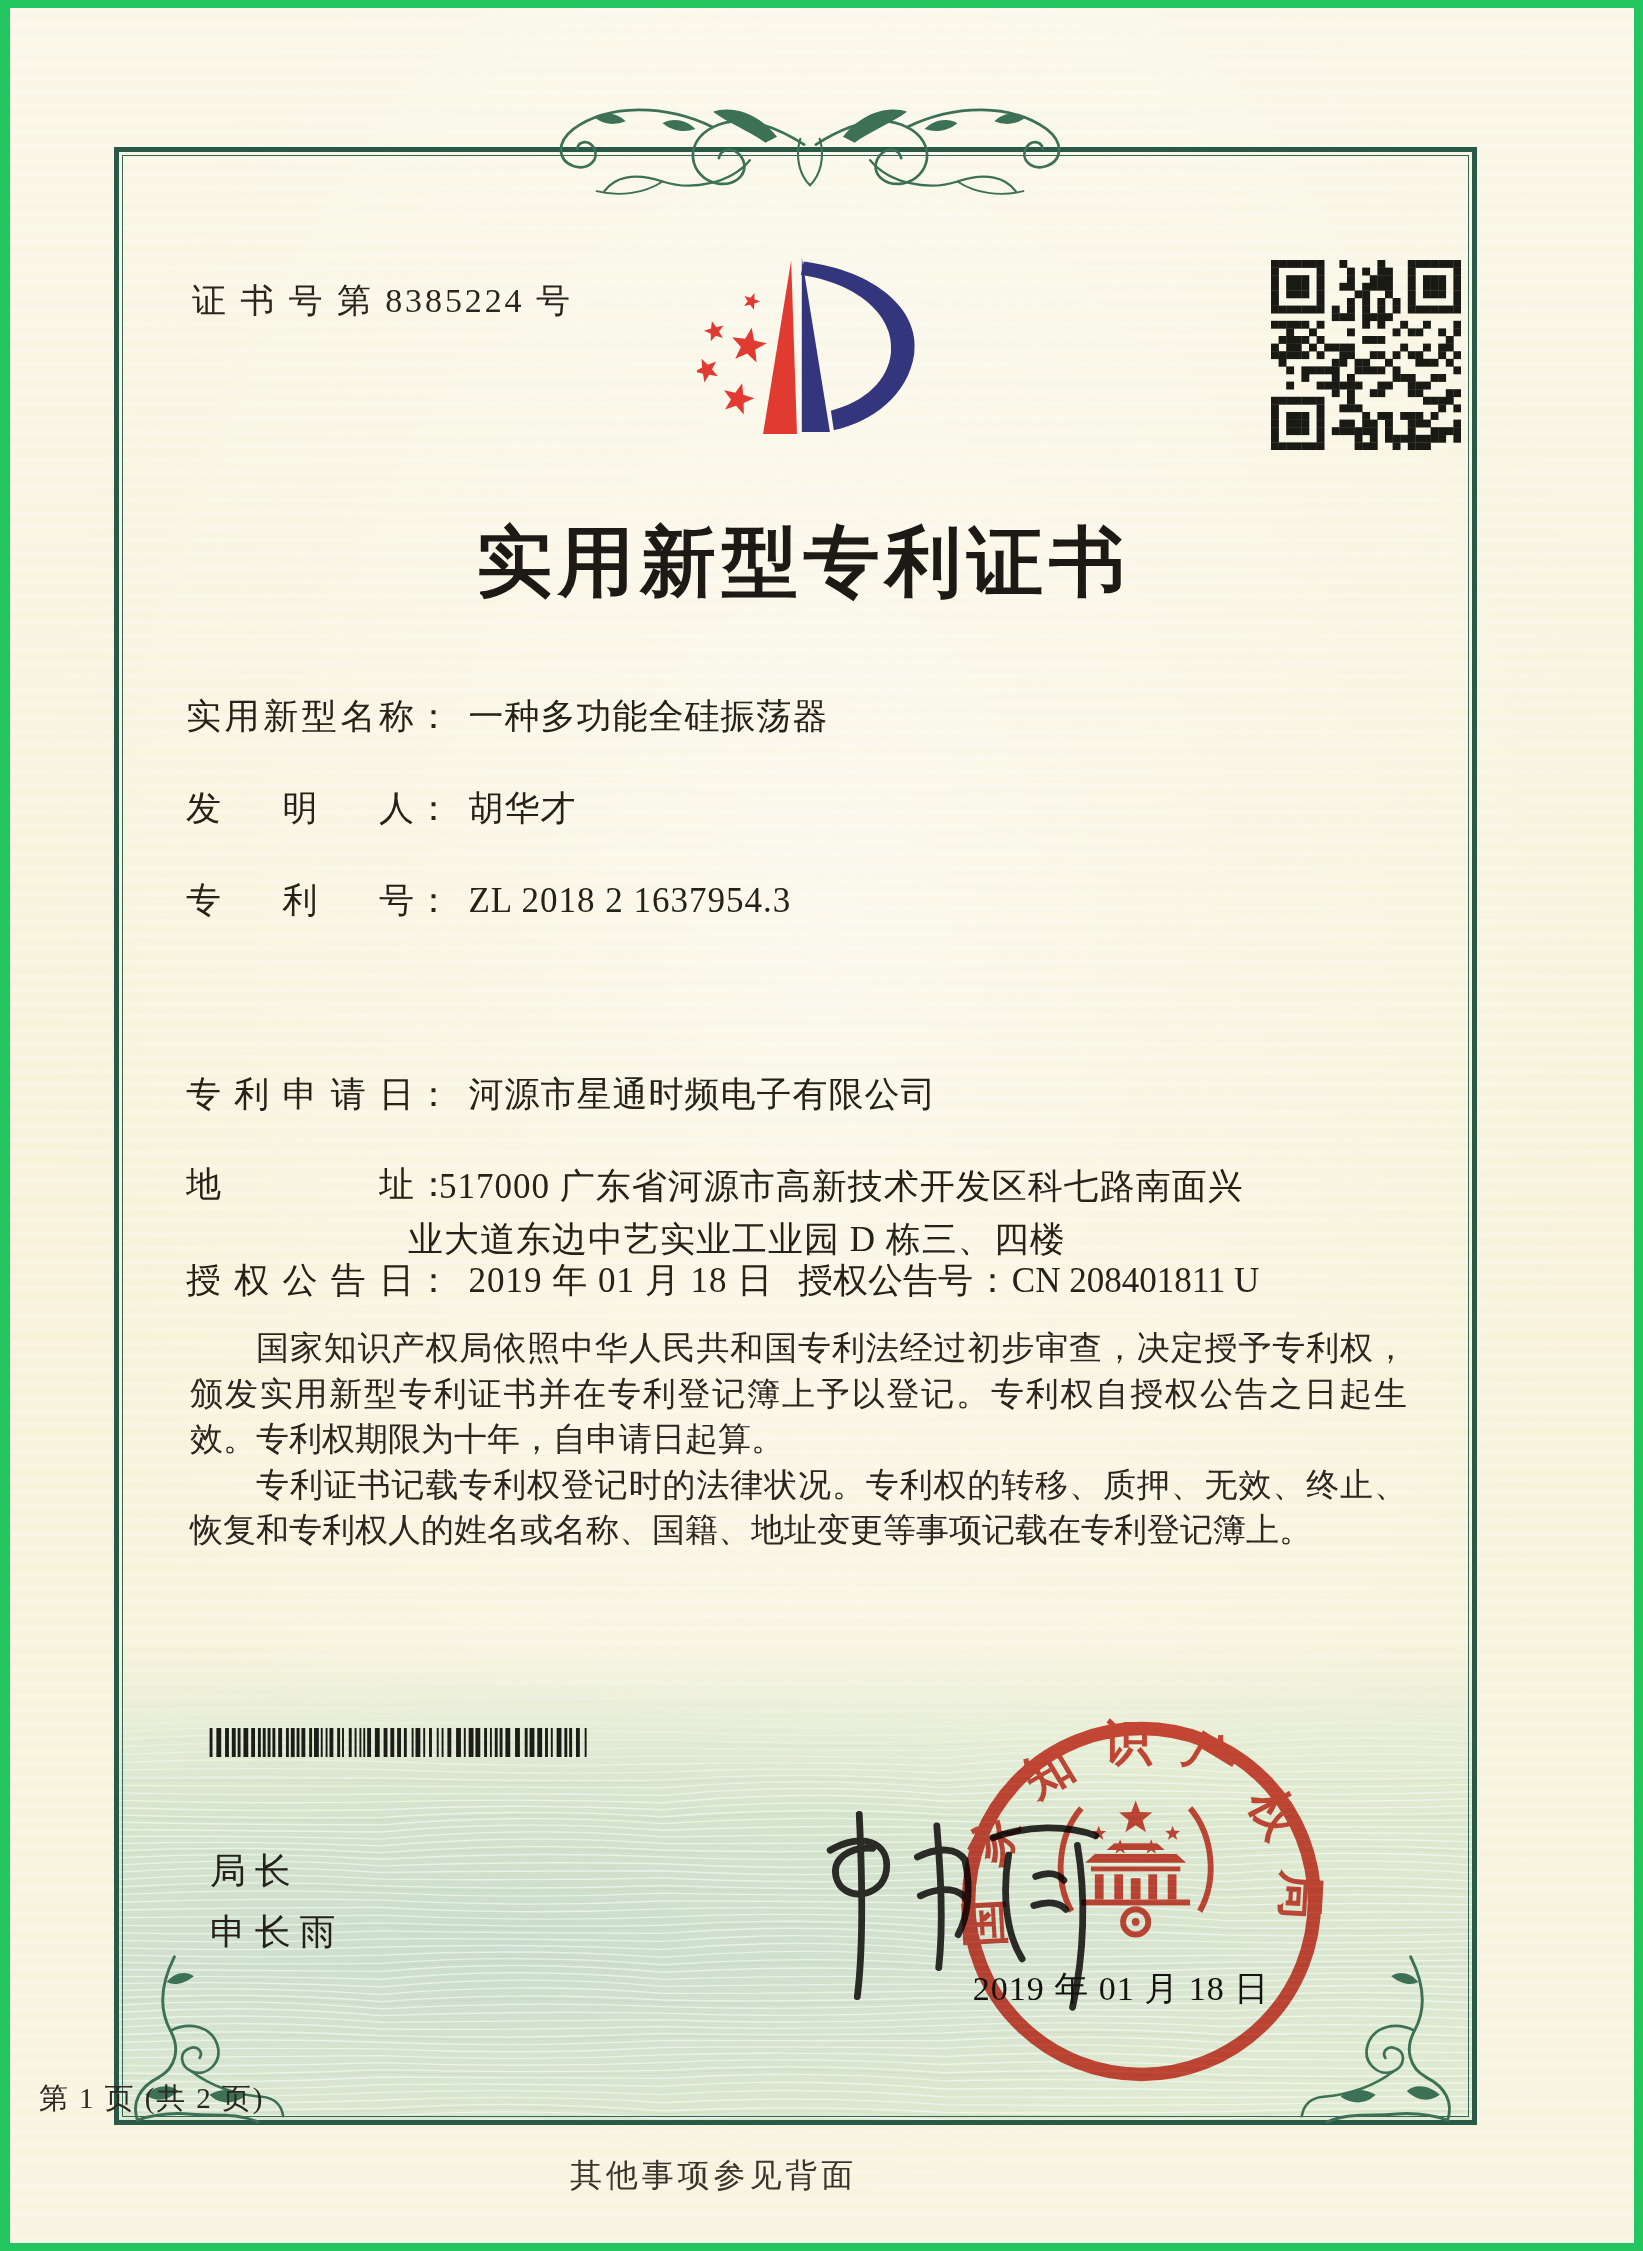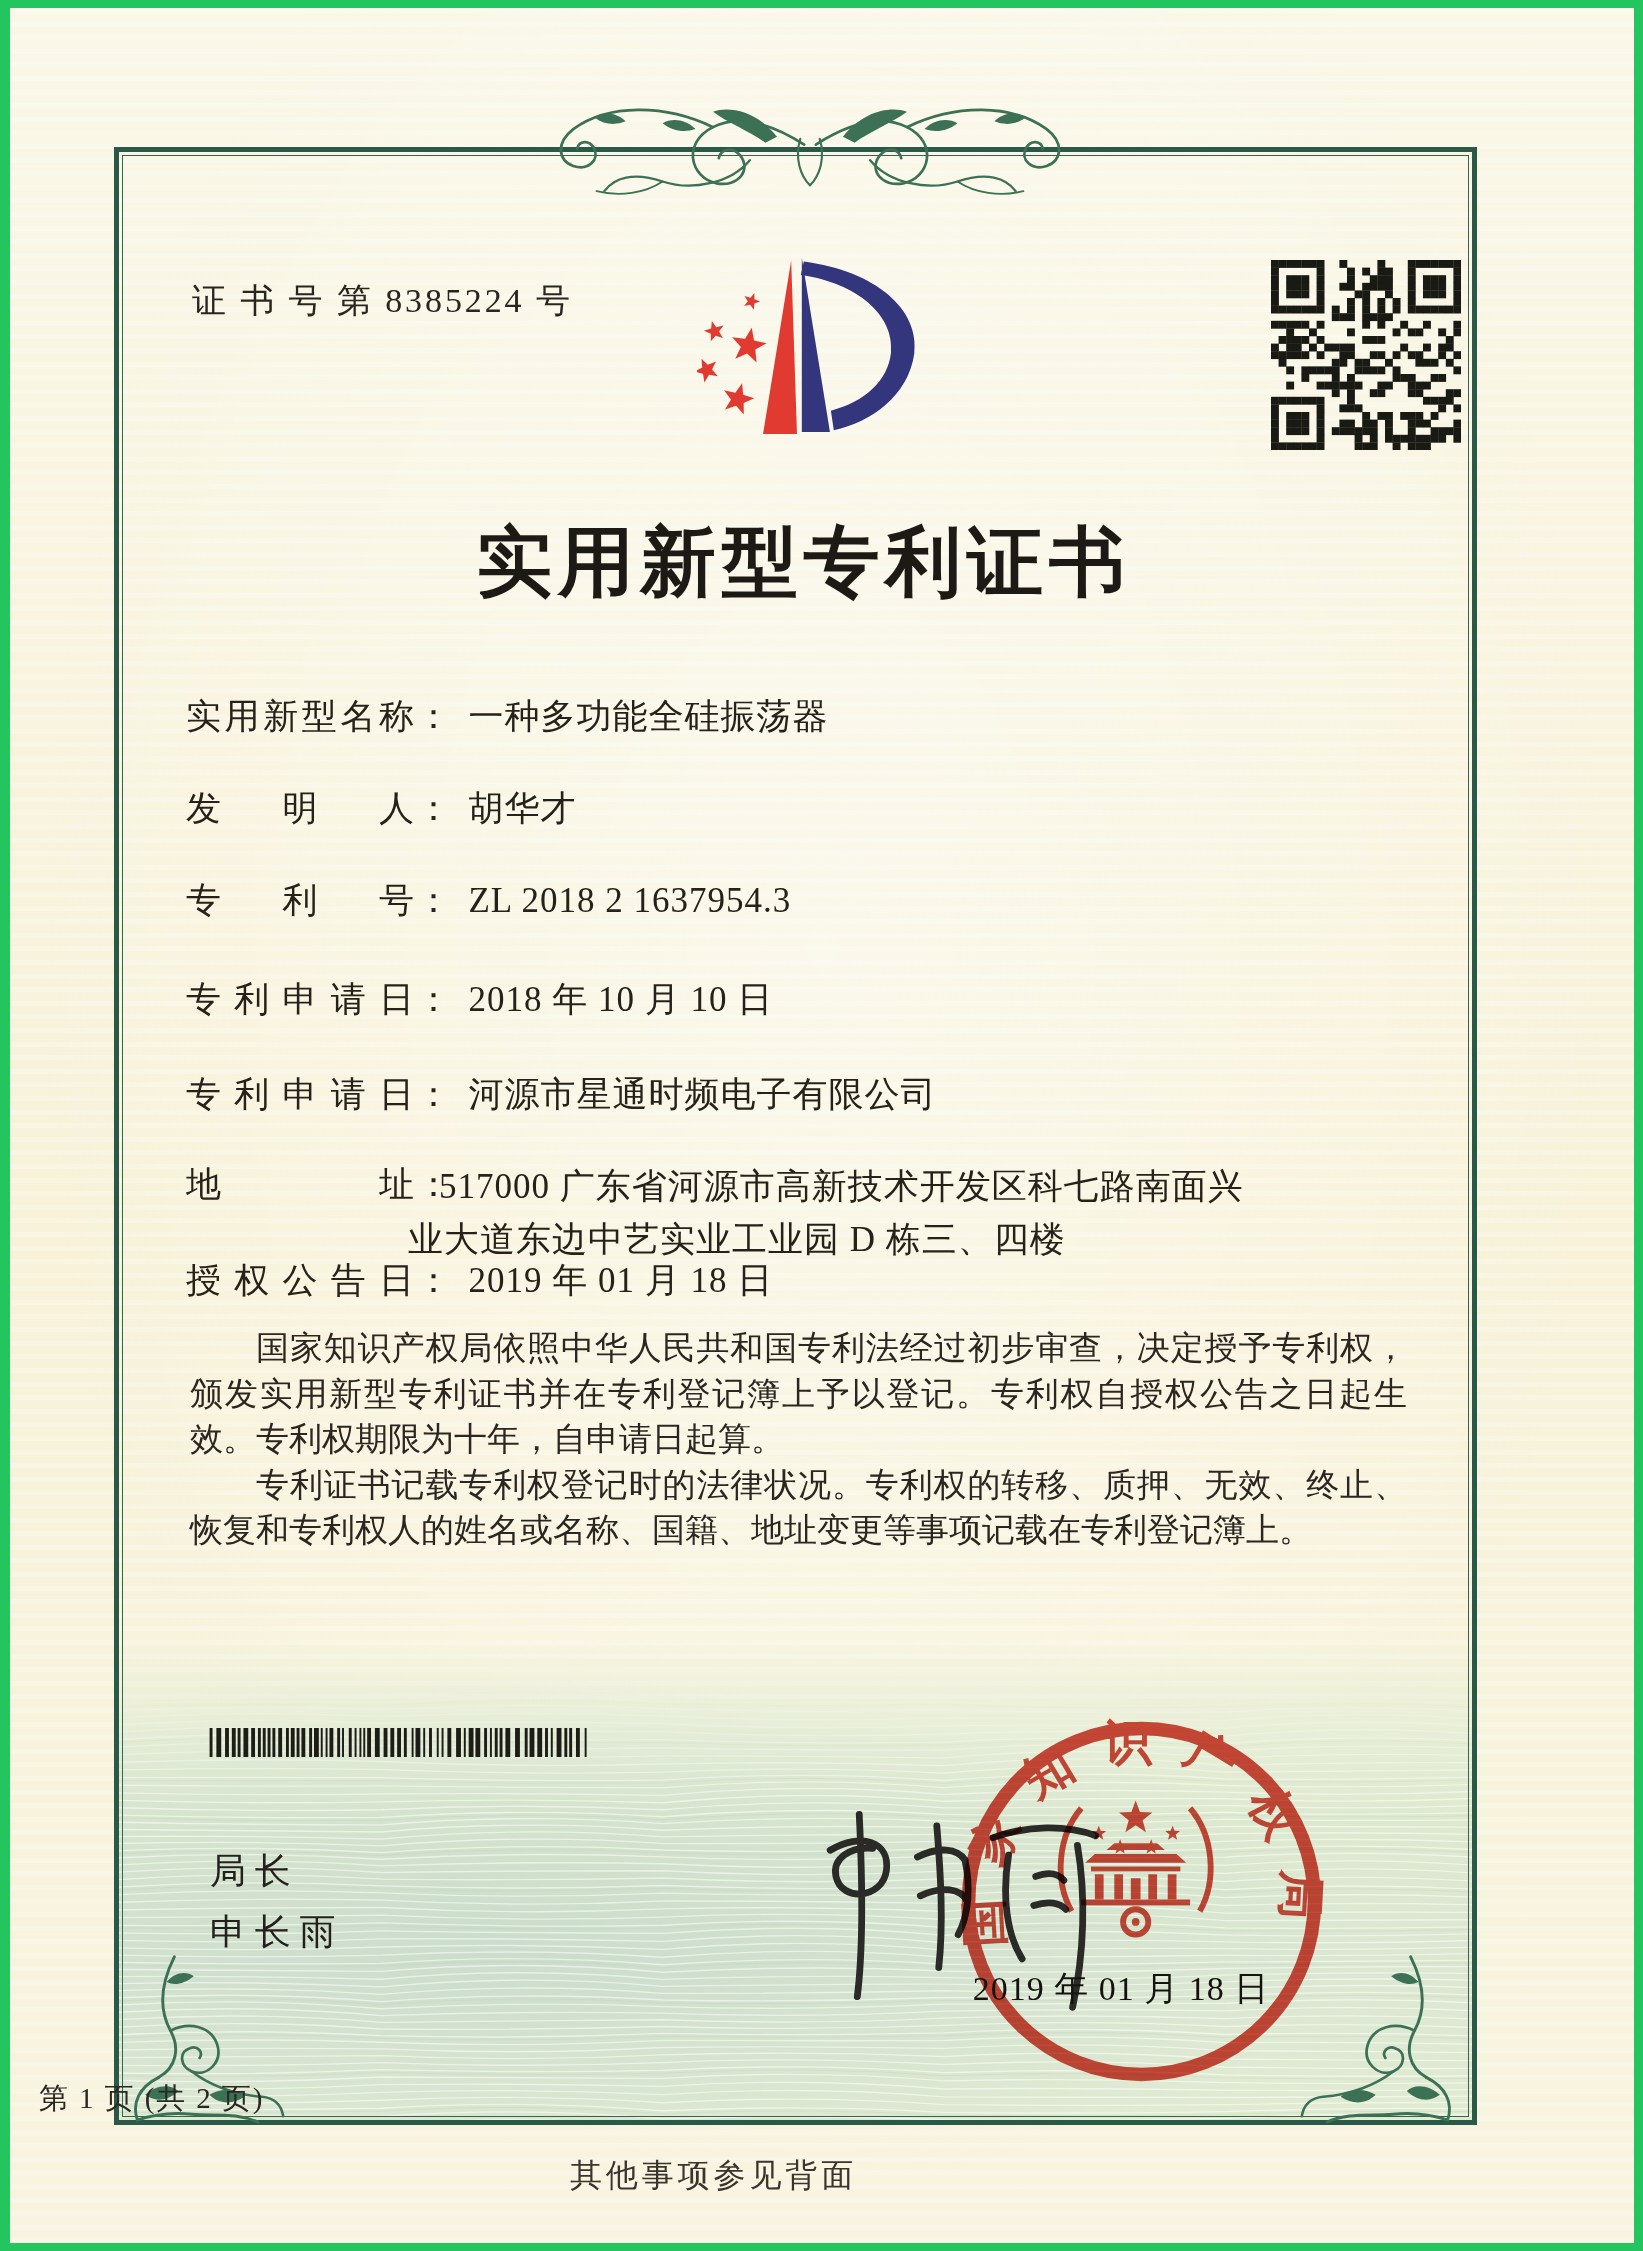--- a/index.html
+++ b/index.html
@@ -517,32 +517,32 @@
 
   <div class="abs field" style="top:693px">
     <span class="lab">实用新型名称</span><span class="col">：</span><span class="val">一种多功能全硅振荡器</span>
   </div>
   <div class="abs field" style="top:785px">
     <span class="lab">发明人</span><span class="col">：</span><span class="val">胡华才</span>
   </div>
   <div class="abs field" style="top:877px">
     <span class="lab">专利号</span><span class="col">：</span><span class="val">ZL 2018 2 1637954.3</span>
   </div>
-  <div class="abs field" style="top:976px">
-    <span class="lab">专利申请日</span><span class="col">：</span><span class="val">2018 年 10 月 10 日</span>
-  </div>
   <div class="abs field" style="top:1071px">
     <span class="lab">专利申请日</span><span class="col">：</span><span class="val">河源市星通时频电子有限公司</span>
   </div>
   <div class="abs field" style="top:1161px">
     <span class="lab">地址</span><span class="col">：</span>
   </div>
   <div class="abs addr-val">517000 广东省河源市高新技术开发区科七路南面兴业大道东边中艺实业工业园 D 栋三、四楼</div>
   <div class="abs field" style="top:1257px">
     <span class="lab">授权公告日</span><span class="col">：</span><span class="val">2019 年 01 月 18 日</span>
+  </div>
+  <div class="abs auth-no">
+    <span>授权公告号</span><span class="col">：</span><span>CN 208401811 U</span>
   </div>
 
   <div class="abs paras">
     <p>国家知识产权局依照中华人民共和国专利法经过初步审查，决定授予专利权，颁发实用新型专利证书并在专利登记簿上予以登记。专利权自授权公告之日起生效。专利权期限为十年，自申请日起算。</p>
     <p>专利证书记载专利权登记时的法律状况。专利权的转移、质押、无效、终止、恢复和专利权人的姓名或名称、国籍、地址变更等事项记载在专利登记簿上。</p>
   </div>
 
   <svg class="art" style="left:209px;top:1728px;" width="384" height="29" viewBox="0 0 396 30">
     <g id="barcode-bars">
         <rect x="0" y="0" width="3" height="30" fill="#1d1d18"></rect>

